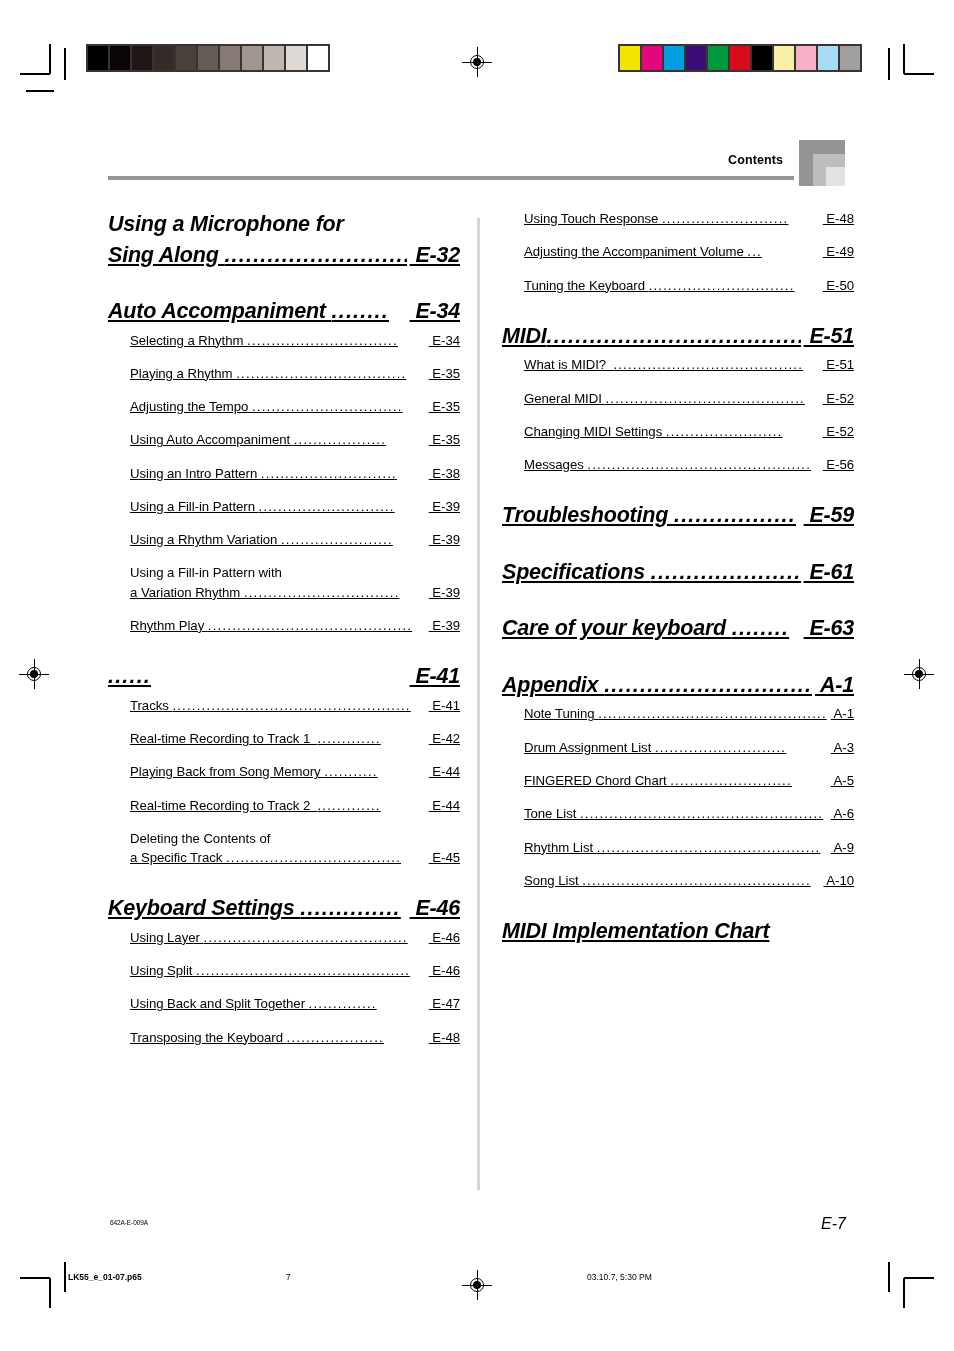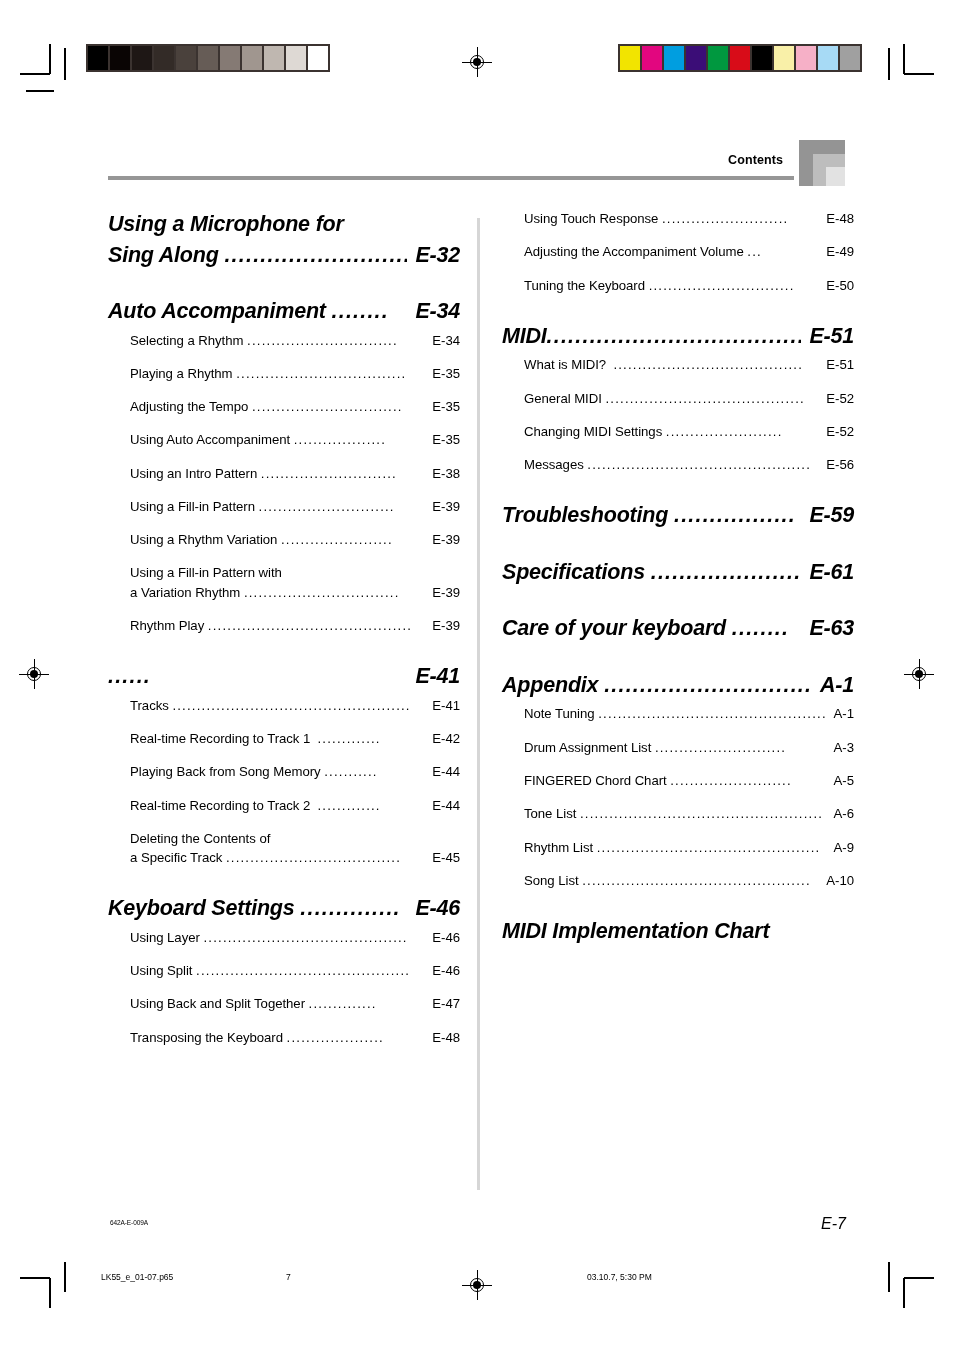--- a/index.html
+++ b/index.html
@@ -121,20 +121,21 @@
     line-height: 1.46;
     margin: 0 0 14px 22px;
     letter-spacing: -0.05px;
   }
   .entry:last-child { margin-bottom: 0; }
 
   .row {
     display: flex;
     align-items: flex-end;
     width: 100%;
+    text-decoration: underline;
   }
   .row .txt { white-space: pre; flex: 0 0 auto; }
   .row .leader {
     flex: 1 1 auto;
     overflow: hidden;
     white-space: nowrap;
     letter-spacing: 1.2px;
   }
   .row .pg { flex: 0 0 auto; white-space: pre; padding-left: 3px; }
 
@@ -152,21 +153,21 @@
     position: absolute;
     right: 108px;
     top: 1215px;
     font-size: 16px;
     font-style: italic;
     font-weight: normal;
   }
 
   
   .print-strip { position: absolute; font-size: 8.5px; }
-  .ps-file { left: 101px;  top: 1272px; }
+  .ps-file { left: 68px;  top: 1272px; font-weight: bold; }
   .ps-num  { left: 286px; top: 1272px; }
   .ps-date { left: 587px; top: 1272px; }
 </style>
 </head>
 <body>
 
 <div class="crop-mark" style="left:49px; top:44px; width:2px; height:30px;"></div>
 <div class="crop-mark" style="left:20px; top:73px; width:30px; height:2px;"></div>
 <div class="crop-mark" style="left:26px; top:90px; width:28px; height:2px;"></div>
 <div class="crop-mark" style="left:64px; top:48px; width:2px; height:32px;"></div>

